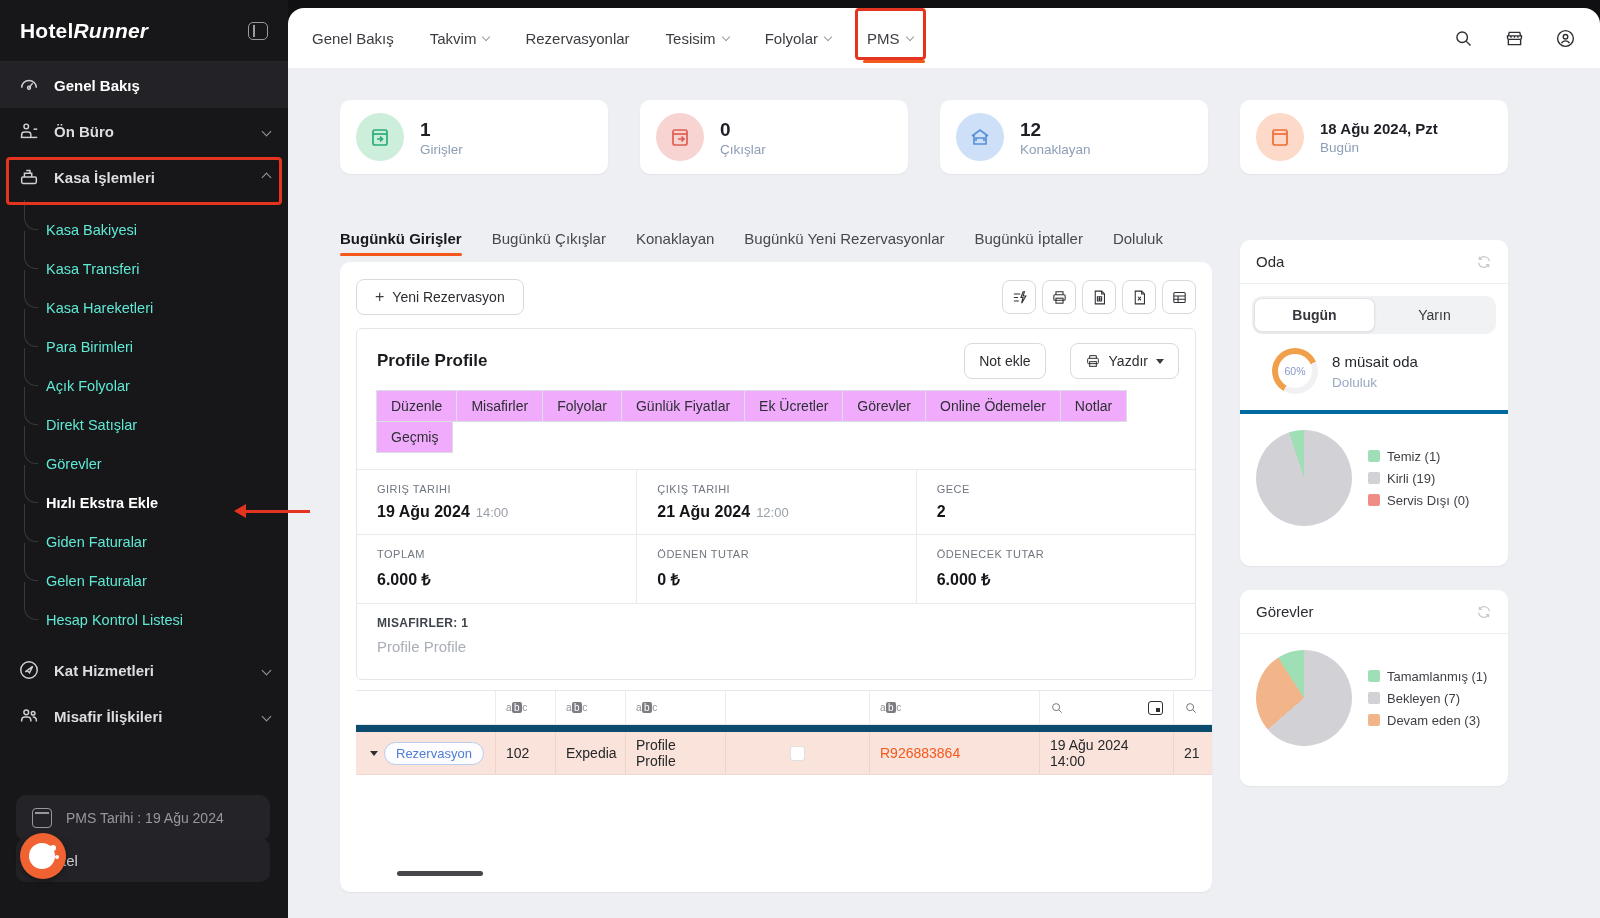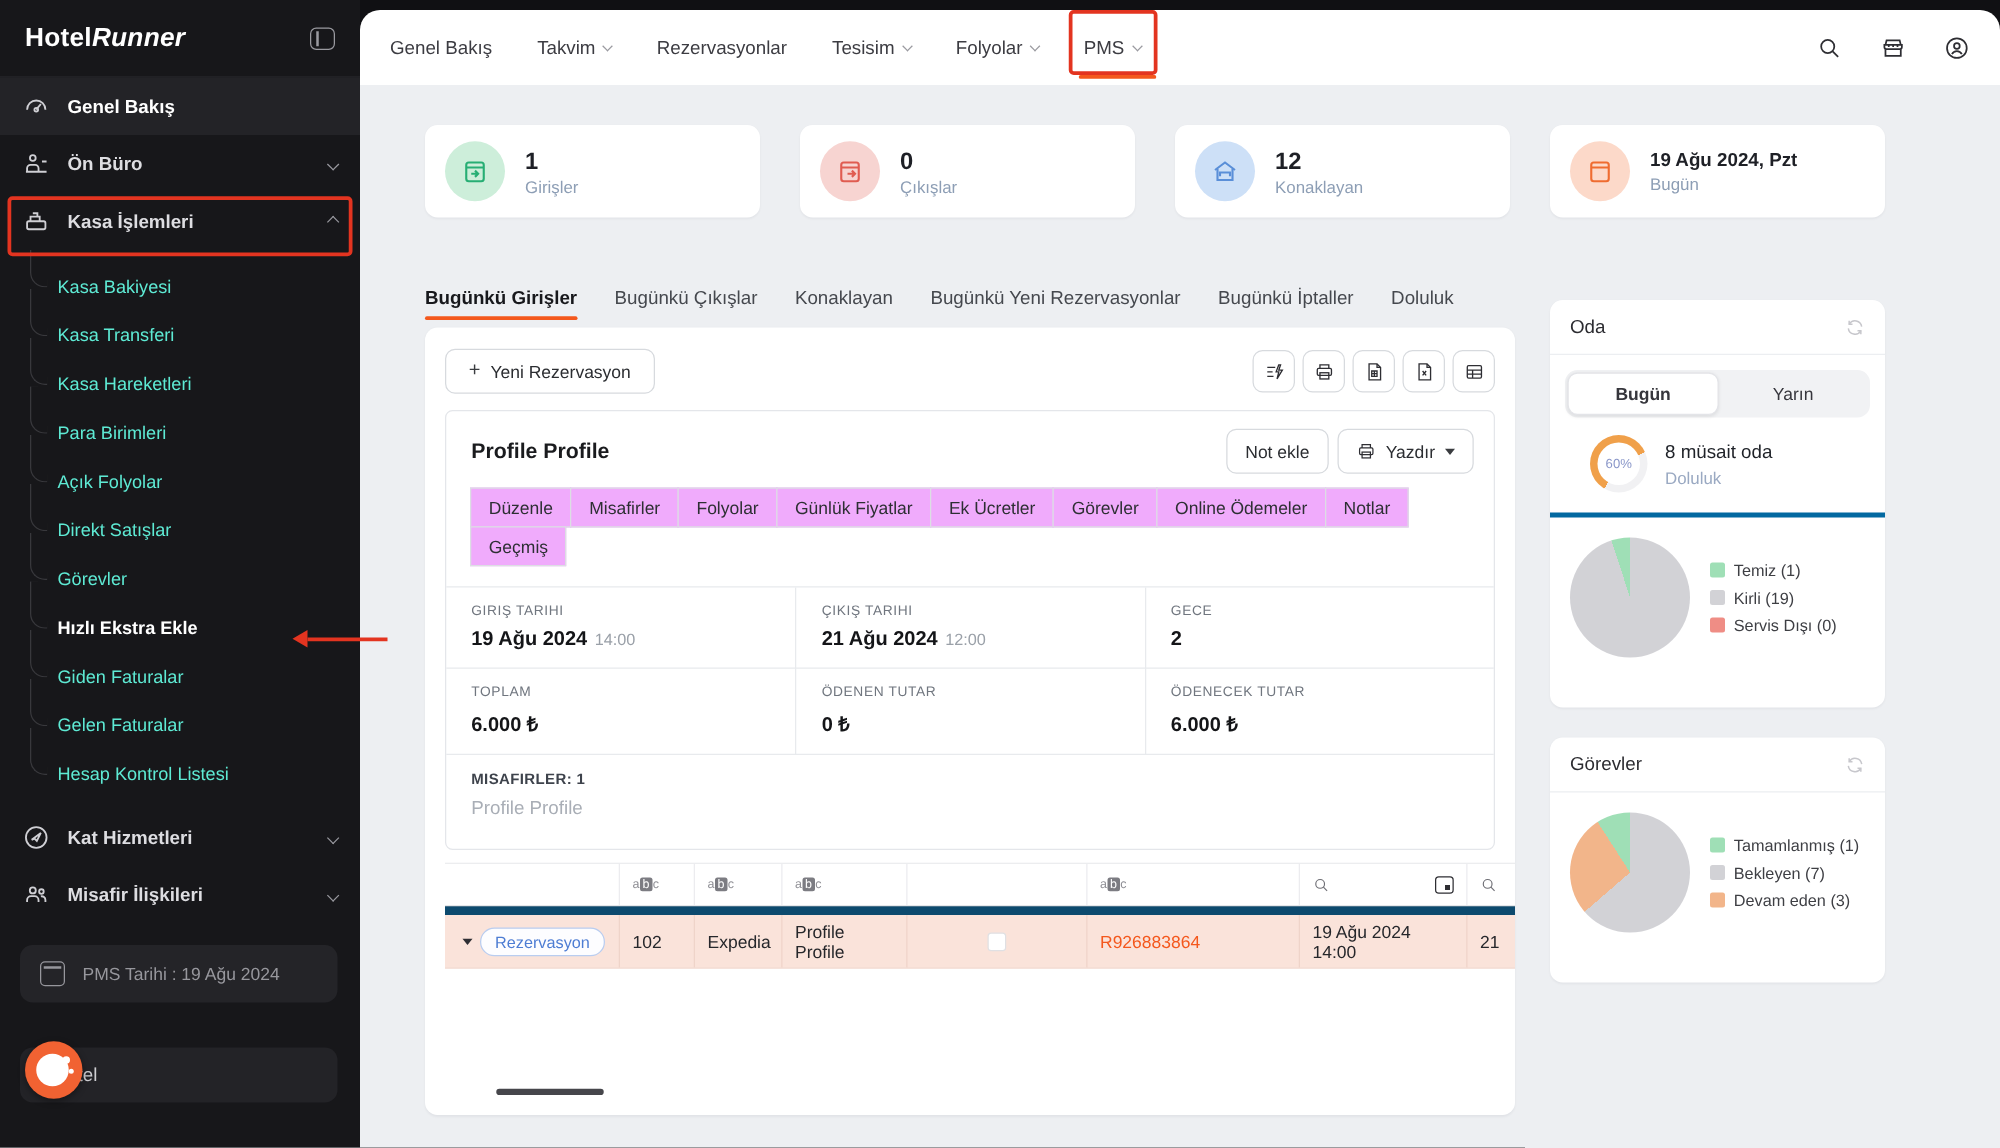--- a/index.html
+++ b/index.html
@@ -19,21 +19,21 @@
   .side-item .chev { margin-left:auto; }
   .chev { width:7px; height:7px; border-right:1.7px solid #9a9aa0; border-bottom:1.7px solid #9a9aa0; transform:rotate(45deg); display:inline-block; }
   .chev.up { transform:rotate(-135deg); }
   .sicon { width:22px; height:22px; flex:0 0 22px; stroke:#cfcfd4; fill:none; stroke-width:1.6; }
   .submenu { list-style:none; margin:10px 0 8px 24px; position:relative; }
   .submenu li { position:relative; height:39px; display:flex; align-items:center; padding-left:22px; font-size:14.5px; color:#5eead4; cursor:pointer; }
   .submenu li::before { content:''; position:absolute; left:0; top:-18px; width:13px; height:37px; border-left:1.5px solid #38383c; border-bottom:1.5px solid #38383c; border-bottom-left-radius:12px; }
   .submenu li:first-child::before { top:-10px; height:29px; }
   .submenu li.active { color:#ffffff; font-weight:700; }
   .side-card { margin:0 16px; width:254px; height:46px; background:#242428; border-radius:10px; display:flex; align-items:center; gap:14px; padding:0 16px; color:#97979d; font-size:14px; cursor:pointer; }
-  .pms-card { position:absolute; left:0; top:756px; }
+  .pms-card { position:absolute; left:0; top:795px; }
   .hotel-card { position:absolute; left:0; top:838px; height:44px; background:#232327; color:#cfcfd3; font-size:15px; padding-left:46px; overflow:hidden; }
   .cookie-btn { position:absolute; left:20px; top:833px; width:46px; height:46px; border-radius:50%; background:#f16232; cursor:pointer; z-index:7; box-shadow:0 2px 6px rgba(0,0,0,.4); }
   .cookie-btn::before { content:''; position:absolute; left:9px; top:10px; width:26px; height:26px; border-radius:50%; background:#fff; }
   .cookie-btn::after { content:''; position:absolute; left:30px; top:12px; width:6px; height:6px; border-radius:50%; background:#fff; box-shadow:4px 9px 0 -1px #fff; }
   .cal-glyph { width:20px; height:20px; border:1.6px solid #97979d; border-radius:4px; position:relative; flex:0 0 20px; }
   .cal-glyph::before { content:''; position:absolute; left:2px; right:2px; top:3px; height:1.6px; background:#97979d; }
 
   
   .anno { position:absolute; border:3px solid #e33420; border-radius:4px; z-index:20; pointer-events:none; }
   .anno-kasa { left:6px; top:157px; width:276px; height:48px; }
@@ -68,21 +68,21 @@
   .btn { background:#fff; border:1px solid #d7dade; border-radius:8px; font-size:14px; color:#2b2d31; display:inline-flex; align-items:center; gap:8px; cursor:pointer; font-family:inherit; }
   .new-res-btn { position:absolute; left:16px; top:17px; height:36px; padding:0 18px; font-weight:500; }
   .plus-glyph { font-size:16px; color:#3a3c40; font-weight:400; }
   .tool-icons { position:absolute; right:16px; top:18px; display:flex; gap:6px; }
   .tool-btn { width:34px; height:34px; display:flex; align-items:center; justify-content:center; padding:0; }
   .tool-btn svg { width:17px; height:17px; stroke:#2e2e33; fill:none; stroke-width:1.5; }
 
   .res-card { position:absolute; left:16px; top:66px; width:840px; height:352px; border:1px solid #e4e6ea; border-radius:6px; background:#fff; }
   .res-head { display:flex; align-items:center; padding:14px 16px 12px 20px; }
   .res-title { font-size:17px; font-weight:700; color:#1a1b1e; }
-  .res-head-btns { margin-left:auto; display:flex; gap:7px; }
+  .res-head-btns { margin-left:auto; display:flex; gap:24px; }
   .res-head-btns .btn { height:36px; padding:0 14px; }
   .res-head-btns svg { width:16px; height:16px; stroke:#2e2e33; fill:none; stroke-width:1.5; }
   .caret-down { width:0; height:0; border:4px solid transparent; border-top:5px solid #3a3c40; margin-top:4px; }
   .res-tabs { padding:0 0 0 20px; display:flex; flex-wrap:wrap; width:780px; }
   .res-tab { border:1px solid #dcdee3; padding:7px 14px; font-size:14px; color:#2d2f33; cursor:pointer; margin-left:-1px; margin-top:-1px; background:#f0abfc; white-space:nowrap; }
   .res-grid { margin-top:16px; border-top:1px solid #e8eaed; display:grid; grid-template-columns:1fr 1fr 1fr; }
   .res-cell { padding:13px 0 13px 20px; border-bottom:1px solid #e8eaed; }
   .res-cell.c2, .res-cell.c3 { border-left:1px solid #e8eaed; }
   .res-cell-label { font-size:11px; letter-spacing:.5px; color:#70767f; margin-bottom:8px; }
   .res-cell-value { font-size:16px; font-weight:700; color:#141518; }
@@ -305,21 +305,21 @@
     </div>
     <div class="stat-card" style="left:952px">
       <div class="stat-circle" style="background:#fcd9c9">
         <svg style="stroke:#ef6c30" viewBox="0 0 24 24">
             <rect x="5" y="5" width="14" height="15" rx="2"></rect>
             <path d="M5 9h14"></path>
             <path d="M8.5 13h.01M12 13h.01M15.5 13h.01M8.5 16h.01M12 16h.01"></path>
           </svg>
       </div>
       <div>
-          <div class="stat-value" style="font-size:15px">19 Ağu 2024, Pzt</div>
+          <div class="stat-value" style="font-size:15px">18 Ağu 2024, Pzt</div>
       <div class="stat-label">Bugün</div>
         </div>
     </div>
 
     <div class="day-tabs">
       <div class="day-tab active">Bugünkü Girişler</div>
       <div class="day-tab">Bugünkü Çıkışlar</div>
       <div class="day-tab">Konaklayan</div>
       <div class="day-tab">Bugünkü Yeni Rezervasyonlar</div>
       <div class="day-tab">Bugünkü İptaller</div>

